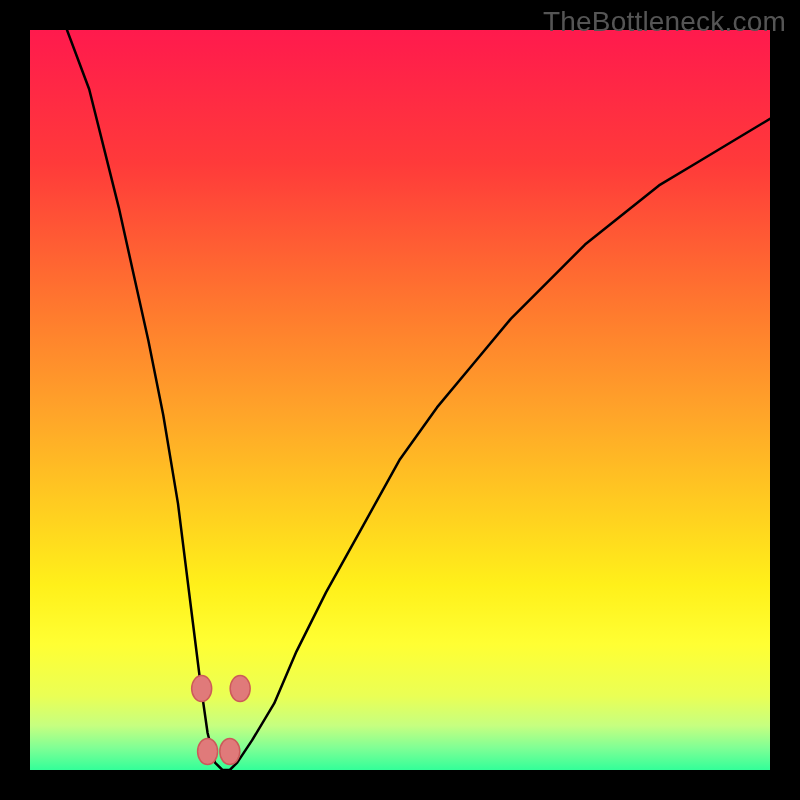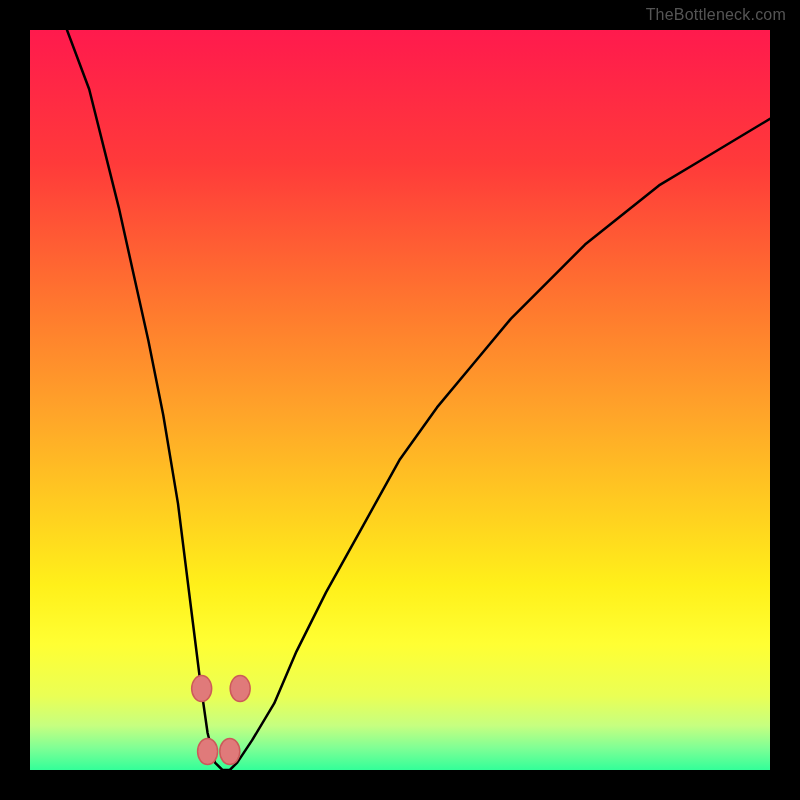--- a/index.html
+++ b/index.html
@@ -25,21 +25,21 @@
     top: 30px;
     width: 740px;
     height: 740px;
     overflow: hidden;
   }
   .watermark {
     position: absolute;
     top: 6px;
     right: 14px;
     color: #555;
-    font-size: 16px;
+    font-size: 28px;
     font-weight: 500;
     letter-spacing: 0.2px;
     user-select: none;
   }
   svg {
     display: block;
   }
 </style>
 </head>
 <body>

